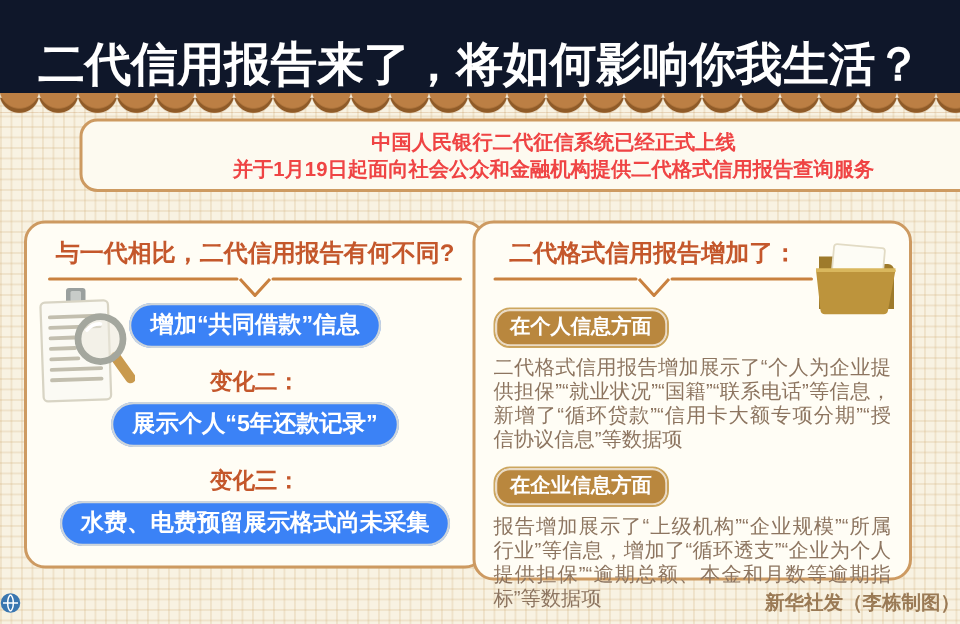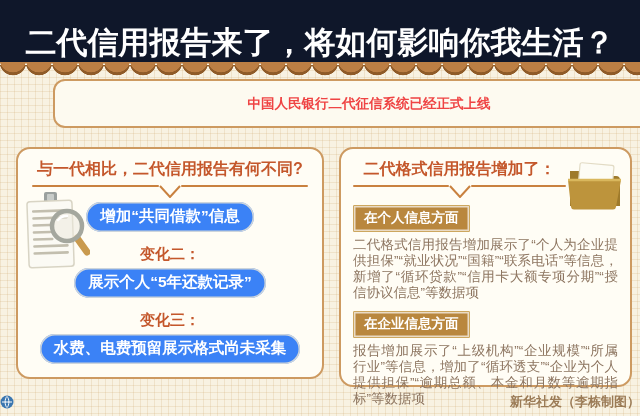--- a/index.html
+++ b/index.html
@@ -33,21 +33,21 @@
     background:#fdfaf0; border:2px solid #cd9a61; border-radius:12px;
     display:flex; flex-direction:column; justify-content:center; align-items:center;
     color:#ef4444; font-size:13.5px; line-height:18px; font-weight:bold; text-align:center; white-space:nowrap;
   }
 
   
   .panel {
     position:absolute; background:#fffdf5; border:2px solid #cd9a61; border-radius:14px;
   }
   .panel-left  { left:16px;  top:147px; width:308px; height:232px; }
-  .panel-right { left:339px; top:147px; width:293px; height:240px; }
+  .panel-right { left:315px; top:147px; width:293px; height:240px; }
   .panel-title {
     margin-top:10px; text-align:center; color:#c4572b; font-weight:bold; font-size:16px; white-space:nowrap;
   }
   .panel-right .panel-title { padding-right:52px; font-size:16px; }
   .rule { display:flex; align-items:flex-start; margin:5px 14px 0 14px; height:13px; }
   .panel-right .rule { margin:5px 64px 0 12px; }
   .rule .line { flex:1; height:2px; background:#c9813f; border-radius:1px; }
   .rule svg { width:22px; height:13px; display:block; margin-top:0; }
 
   
@@ -59,21 +59,21 @@
     padding:4px 14px 5px 14px; border-radius:16px; white-space:nowrap;
     box-shadow: inset 0 0 0 1.5px rgba(255,240,210,.75);
   }
   .doc-icon { position:absolute; left:6px; top:42px; width:66px; height:80px; z-index:2; }
 
   
   .badge-row { margin:7px 0 0 12px; }
   .badge-row.second { margin-top:10px; }
   .badge {
     display:inline-block; background:#b9873e; color:#fff; font-weight:bold; font-size:13.5px;
-    padding:3px 10px 4px 10px; border-radius:1px; border:1px solid #cda75f;
+    padding:3px 10px 4px 10px; border-radius:11px; border:1px solid #cda75f;
     box-shadow: inset 0 0 0 1.5px rgba(255,255,255,.7); white-space:nowrap;
   }
   .para {
     margin:5px 12px 0 12px; color:#8d7560; font-size:13.5px; line-height:16px; text-align:justify;
   }
   .folder-icon { position:absolute; right:6px; top:12px; width:60px; height:52px; }
 
   
   .footer {
     position:absolute; left:0; right:0; top:393px; display:flex; justify-content:space-between; align-items:center; gap:5px;
@@ -87,20 +87,21 @@
 <div class="page">
 
   <div class="header">
     <div class="header-title">二代信用报告来了，将如何影响你我生活？</div>
   </div>
   <div class="scallop-shadow"></div>
   <div class="scallop"></div>
 
   <div class="intro-box">
     <div>中国人民银行二代征信系统已经正式上线</div>
+    <div>并于1月19日起面向社会公众和金融机构提供二代格式信用报告查询服务</div>
   </div>
 
   <div class="panel panel-left">
     <div class="panel-title">与一代相比，二代信用报告有何不同?</div>
     <div class="rule">
       <div class="line"></div>
       <svg viewBox="0 0 22 13">
         <polyline points="1,1 11,12 21,1" fill="#fffdf5" stroke="#c9813f" stroke-width="2"></polyline>
       </svg>
       <div class="line"></div>

